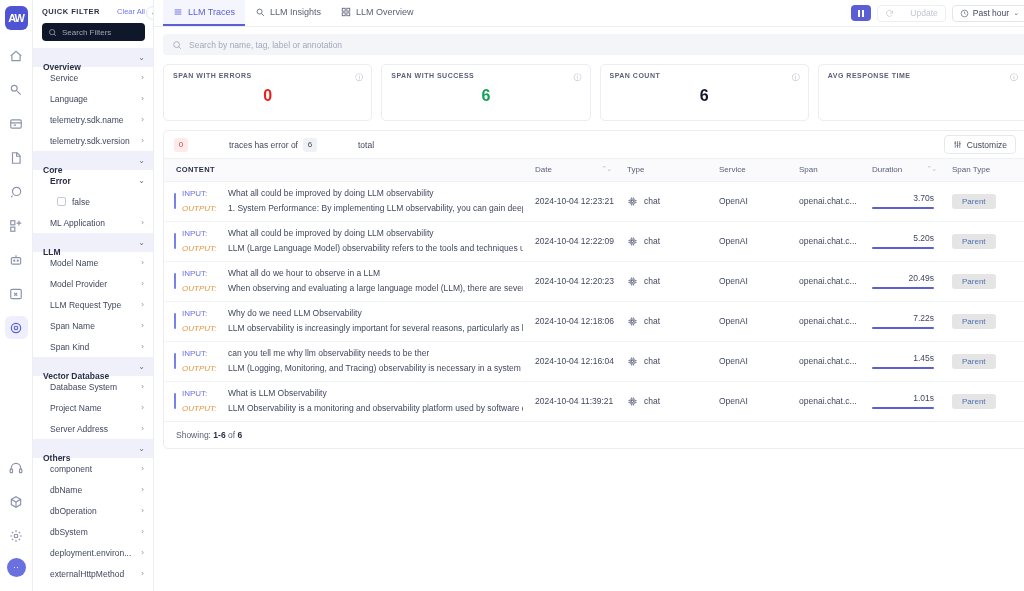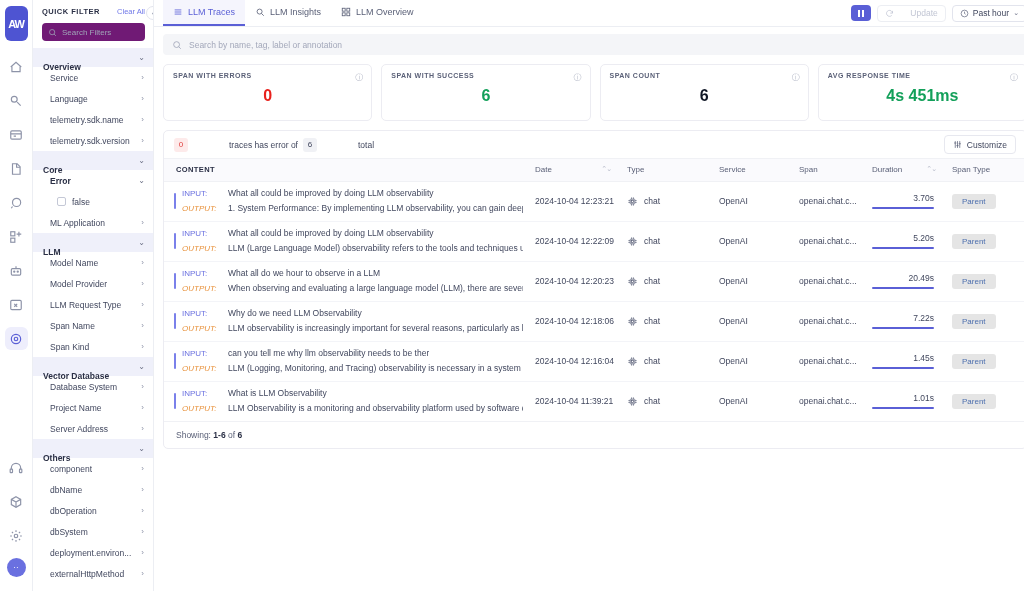--- a/index.html
+++ b/index.html
@@ -14,21 +14,21 @@
 
   
   .rail {
     width: 33px; height: 591px; flex: 0 0 33px;
     background: #ffffff;
     border-right: 1px solid #eceef3;
     display: flex; flex-direction: column; align-items: center;
     padding-top: 6px;
   }
   .rail-logo {
-    width: 23px; height: 35px; border-radius: 6px;
+    width: 23px; height: 24px; border-radius: 6px;
     background: #4e54d2;
     display: flex; align-items: center; justify-content: center;
     color: #fff; font-size: 11px; font-weight: bold; letter-spacing: -1px;
     margin-bottom: 14px;
   }
   .rail-ico {
     width: 23px; height: 23px; margin-bottom: 11px;
     display: flex; align-items: center; justify-content: center;
     border-radius: 6px; color: #8d93a8;
   }
@@ -51,21 +51,21 @@
     position: relative;
   }
   .qf-head {
     display: flex; align-items: center; justify-content: space-between;
     padding: 7px 8px 5px 9px;
   }
   .qf-title { font-size: 7.5px; font-weight: bold; letter-spacing: .5px; color: #2a2f45; }
   .qf-clear { font-size: 7.5px; color: #7078e8; cursor: pointer; }
   .qf-search {
     margin: 2px 8px 7px 9px; height: 18px;
-    background: #701a75; border-radius: 4px;
+    background: #0f172a; border-radius: 4px;
     display: flex; align-items: center; gap: 5px; padding: 0 6px;
   }
   .qf-search svg { width: 9px; height: 9px; color: #a0a5b8; flex:0 0 9px;}
   .qf-search span { font-size: 8px; color: #a0a5b8; }
 
   .grp-head {
     background: #eff0fa; height: 19px;
     display: flex; align-items: center; justify-content: space-between;
     padding: 0 8px 0 10px;
   }
@@ -507,21 +507,20 @@
           <div class="val" style="color:#13a05a">6</div>
         </div>
         <div class="card">
           <div class="ttl">SPAN COUNT</div>
           <div class="info">ⓘ</div>
           <div class="val" style="color:#111827">6</div>
         </div>
         <div class="card">
           <div class="ttl">AVG RESPONSE TIME</div>
           <div class="info">ⓘ</div>
-          <div class="val" style="color:#13a05a">4s 451ms</div>
         </div>
       </div>
 
       <div class="tablebox">
 
         <div class="tb-top">
           <span class="chip err">0</span>
           <span class="txt">traces has error of</span>
           <span class="chip tot">6</span>
           <span class="txt">total</span>

